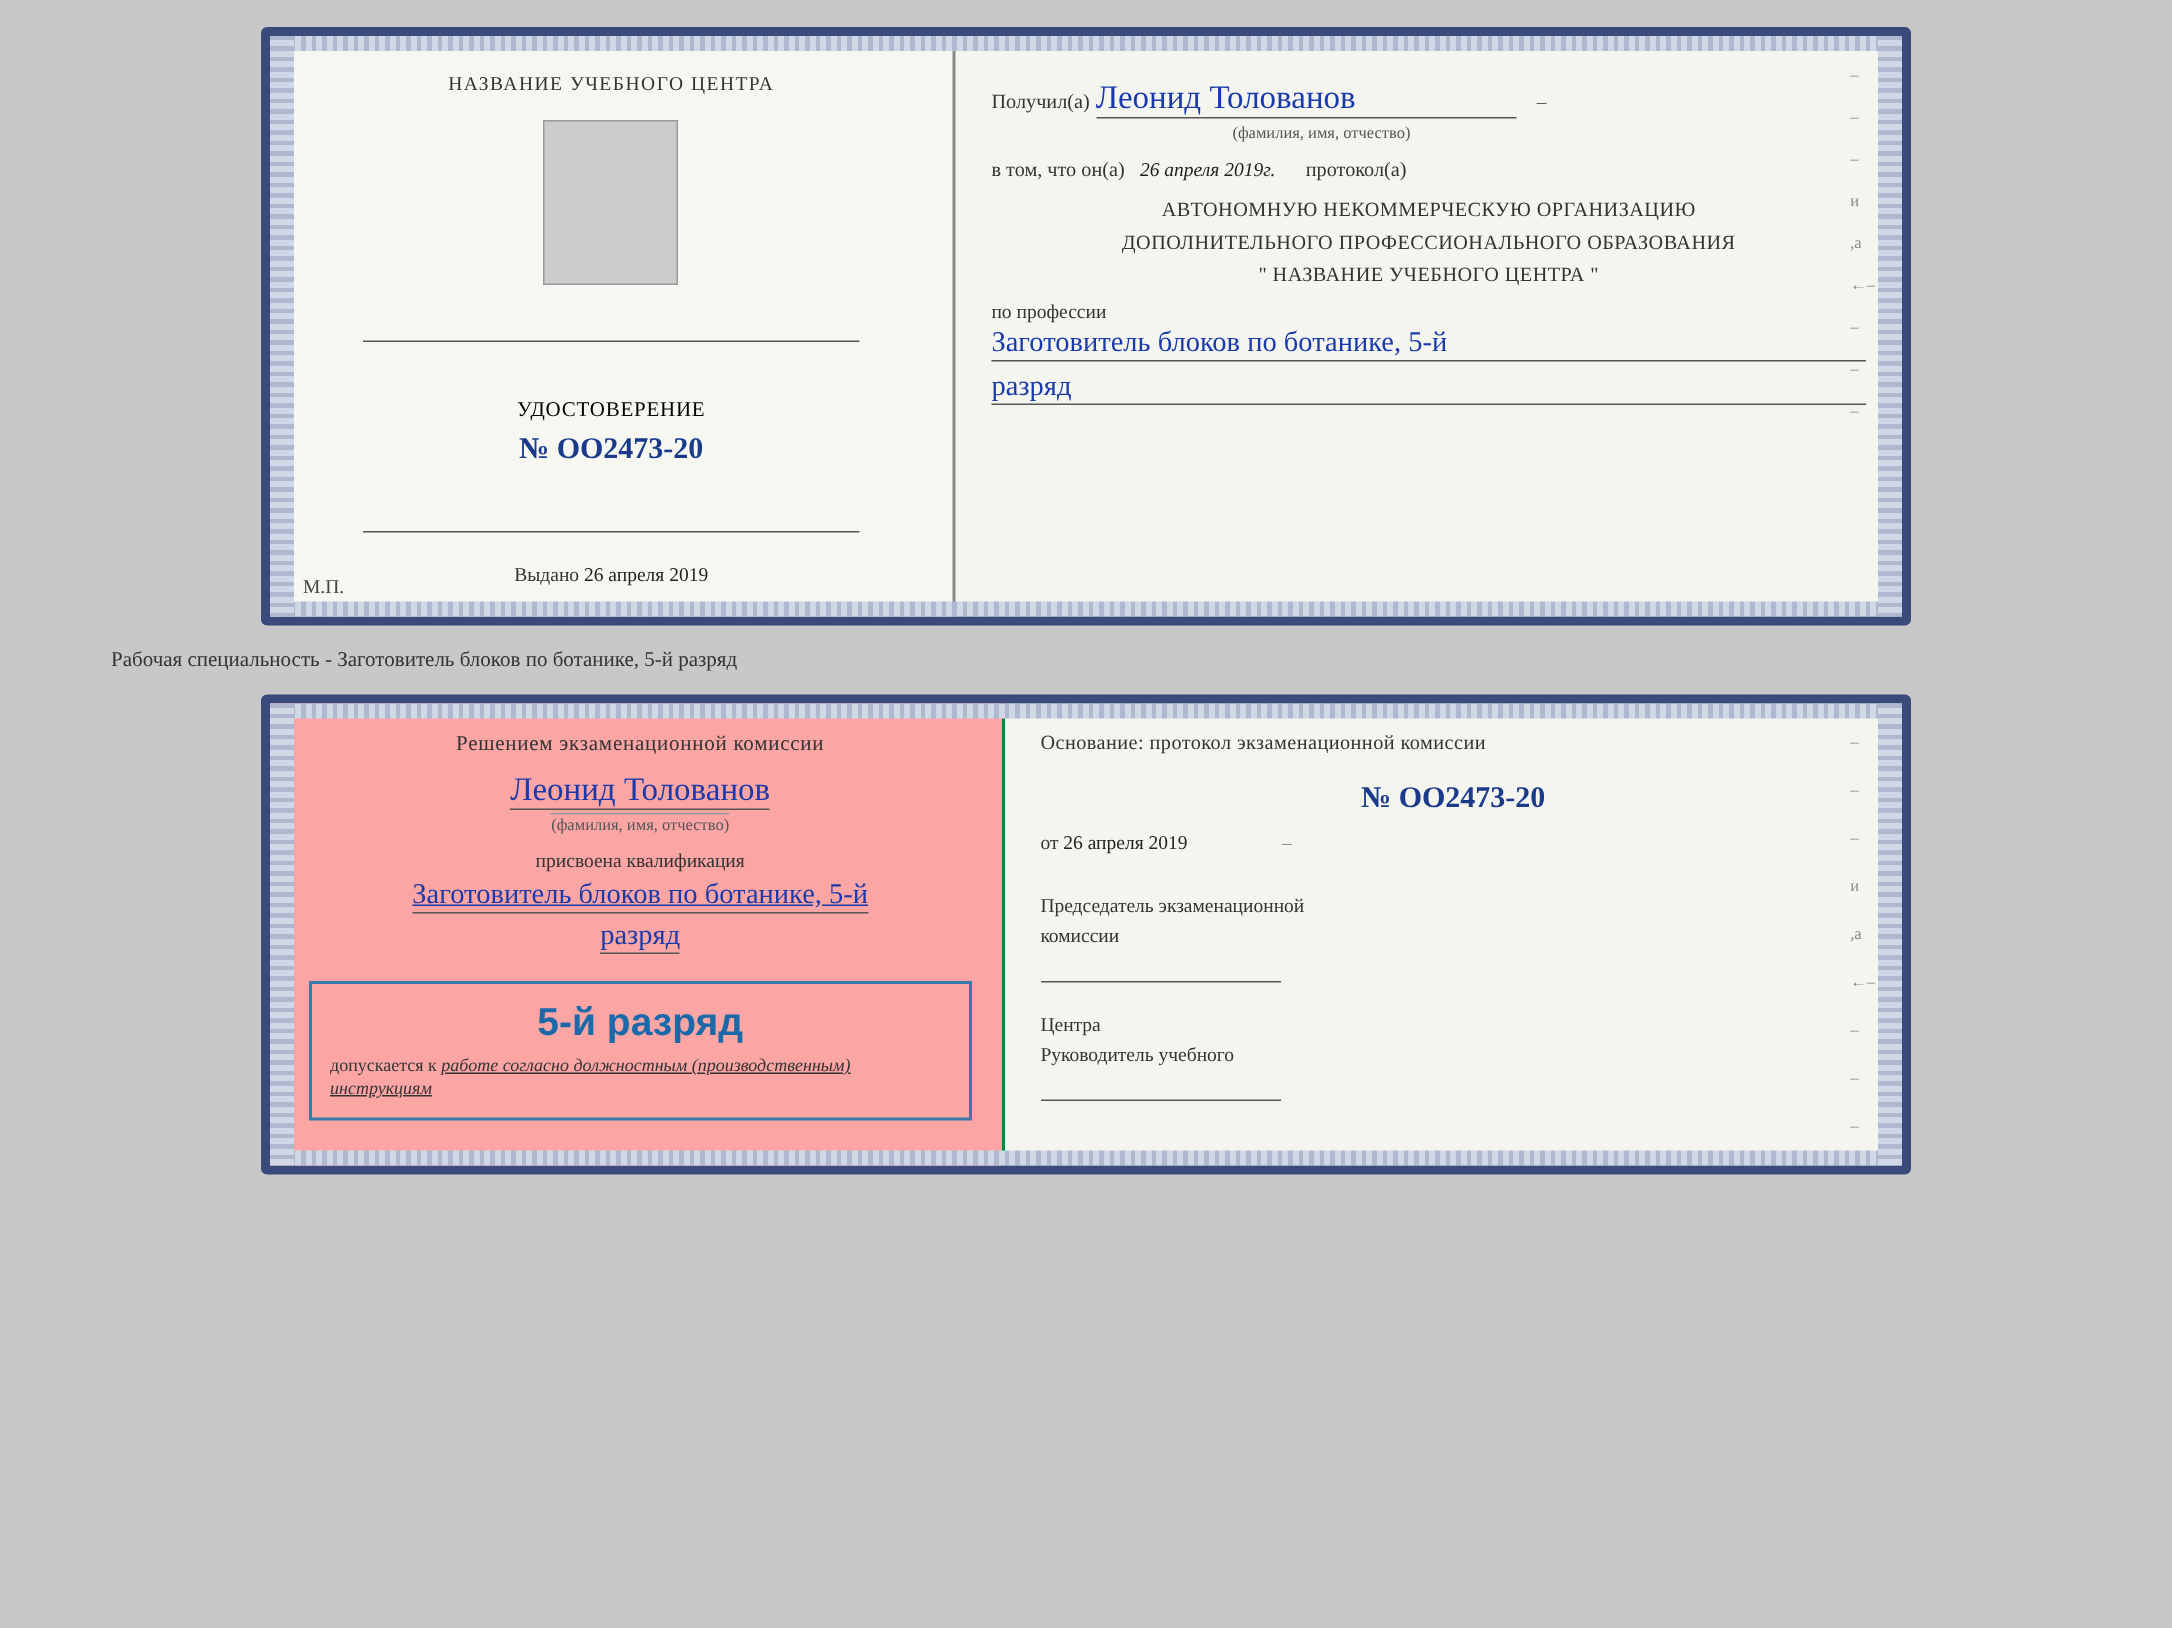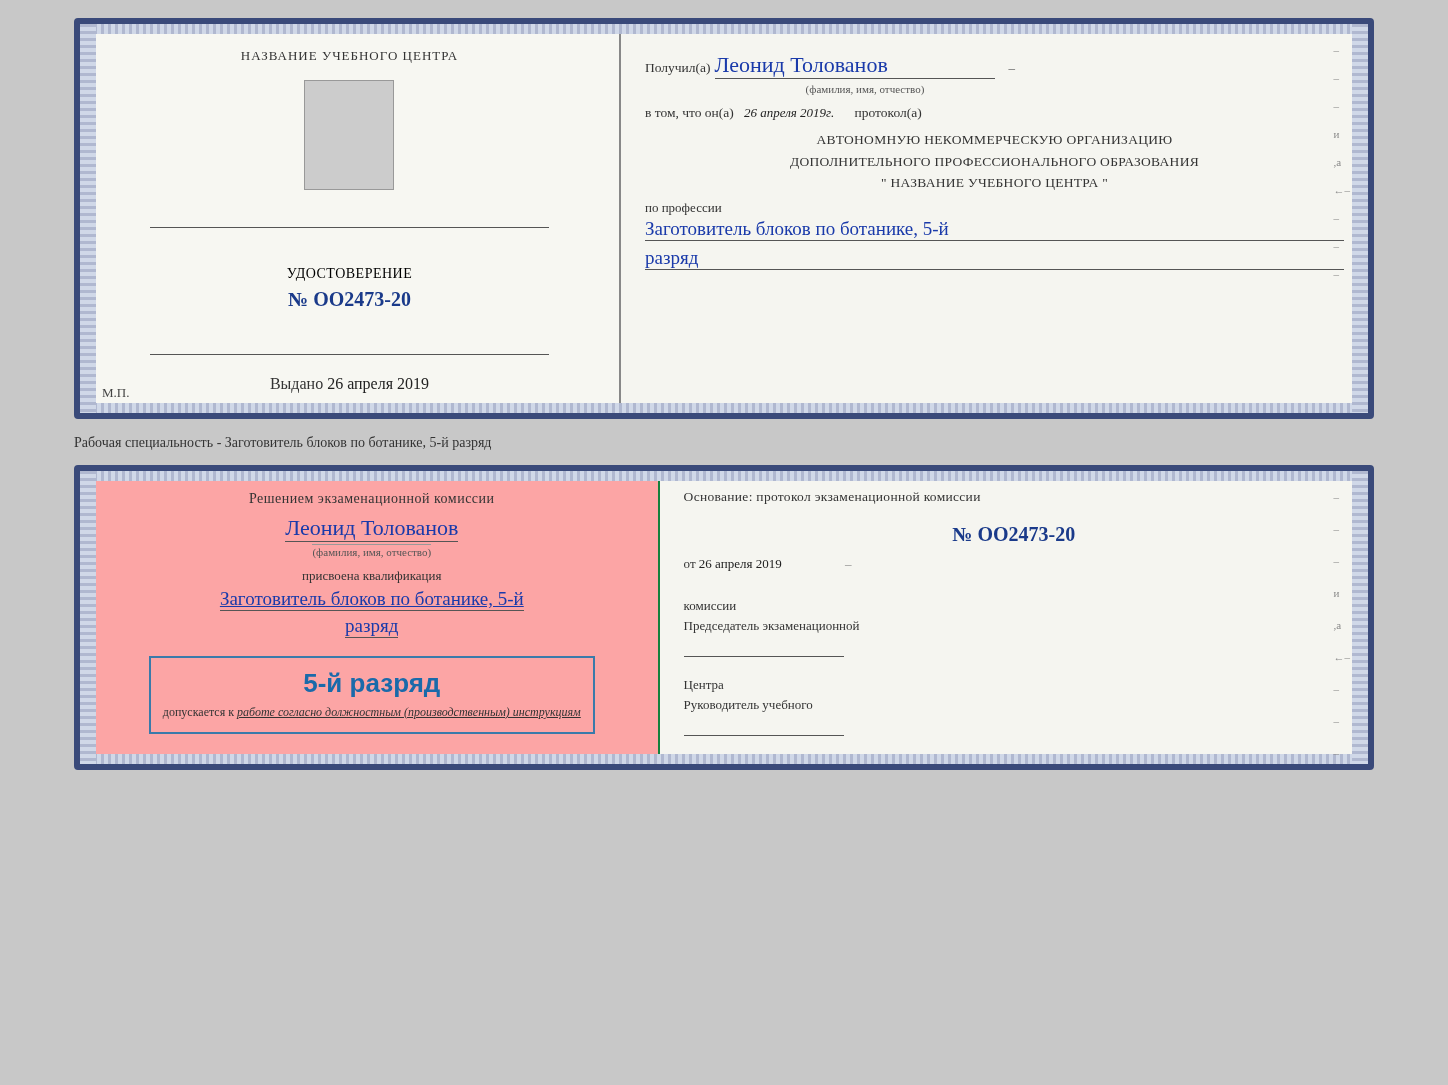--- a/index.html
+++ b/index.html
@@ -8,21 +8,21 @@
       font-family: 'Times New Roman', Times, serif;
       min-height: 1085px;
       padding: 18px;
     }
 
     .document-section {
       background: #f5f5f0;
       border: 6px solid #3a4a7a;
       border-radius: 4px;
       display: flex;
-      width: 1300px;
+      width: 1100px;
       margin: 0 auto 14px auto;
       min-height: 300px;
       position: relative;
       overflow: hidden;
     }
 
     .doc-left {
       width: 42%;
       border-right: 2px solid #888;
       padding: 24px 20px 20px 20px;
@@ -120,21 +120,21 @@
     }
 
     .line-field {
       border-bottom: 1px solid #555;
       width: 80%;
       margin: 8px auto;
       height: 18px;
     }
 
     .vydano-row {
-      font-size: 16px;
+      font-size: 13px;
       margin-top: 12px;
       text-align: right;
       color: #333;
     }
 
     .vydano-row .handwritten {
       font-family: 'Segoe Script', cursive, 'Times New Roman';
       color: #222;
     }
 
@@ -491,22 +491,22 @@
 
     <div class="protocol-number">№  OO2473-20</div>
 
     <div class="ot-line">
       <span>от</span>
       <span class="ot-date">26 апреля 2019</span>
       <span style="margin-left:60px; color:#888;">–</span>
     </div>
 
     <div class="chairman-block">
+      <div>Председатель экзаменационной</div>
       <div>комиссии</div>
-      <div>Председатель экзаменационной</div>
       <div class="sign-line"></div>
     </div>
 
     <div class="ruk-block">
       <div>Центра</div>
       <div>Руководитель учебного</div>
       <div class="sign-line"></div>
     </div>
 
     <div class="right-deco-2">

